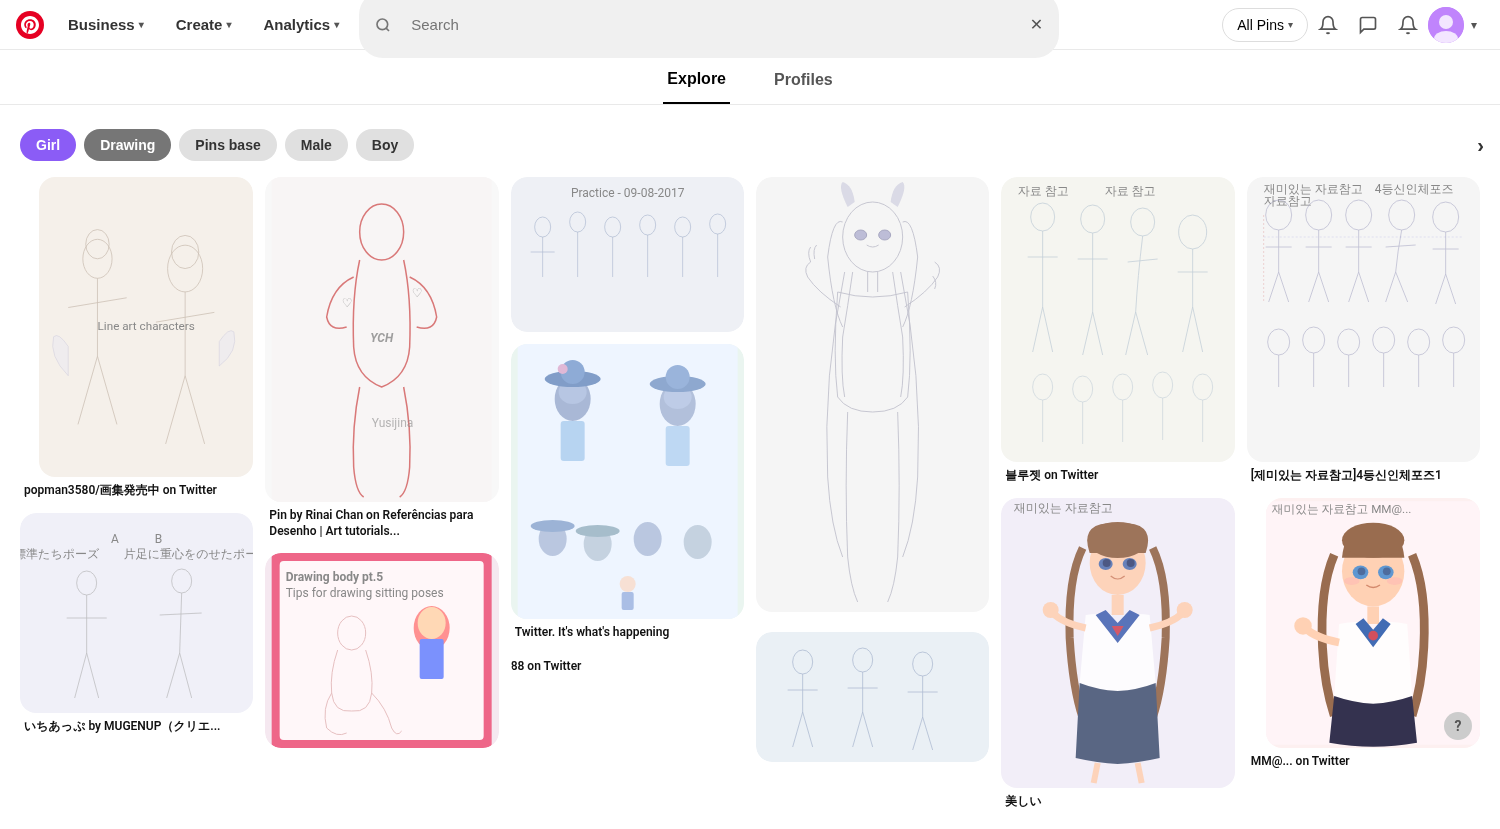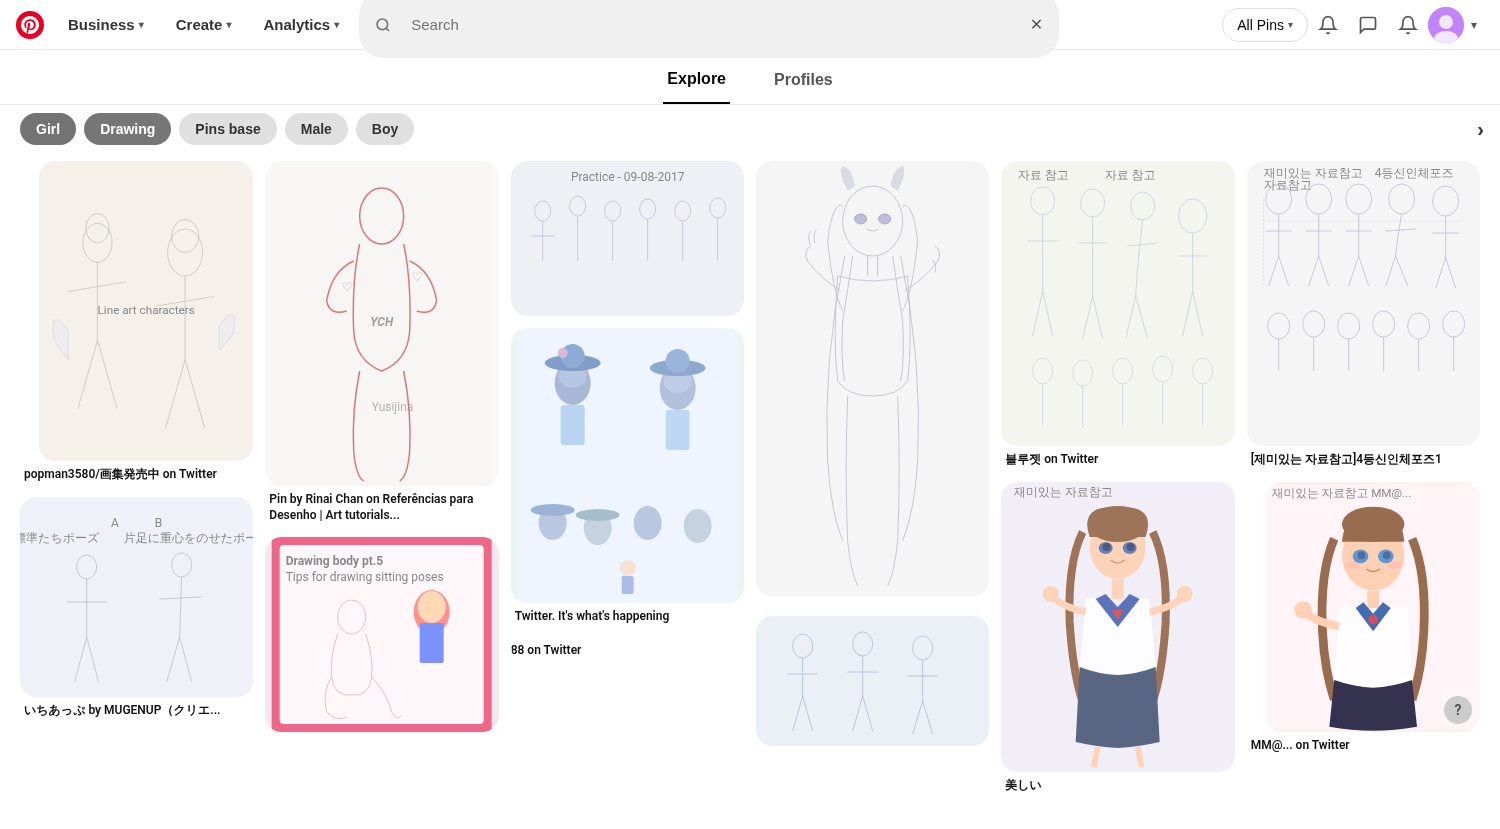--- a/index.html
+++ b/index.html
@@ -116,20 +116,21 @@
       overflow: hidden;
     }
 
     
     .tabs-section {
       display: flex;
       justify-content: center;
       gap: 40px;
       padding: 12px 0 0;
       border-bottom: 1px solid #e9e9e9;
+      margin-bottom: 16px;
     }
     .tab {
       padding: 8px 4px 14px;
       font-size: 16px;
       font-weight: 600;
       cursor: pointer;
       border: none;
       background: none;
       color: #555;
       position: relative;
@@ -149,21 +150,21 @@
     }
     .chip {
       padding: 8px 16px;
       border-radius: 24px;
       border: none;
       cursor: pointer;
       font-size: 14px;
       font-weight: 600;
       white-space: nowrap;
     }
-    .chip.dark { background: #737373; color: #fff; }
+    .chip.dark { background: #8b5cf6; color: #fff; }
     .chip.gray { background: #767676; color: #fff; }
     .chip.light-gray { background: #e0e0e0; color: #333; }
     .chip-arrow {
       position: absolute;
       right: 16px;
       background: none;
       border: none;
       font-size: 20px;
       cursor: pointer;
       color: #333;

